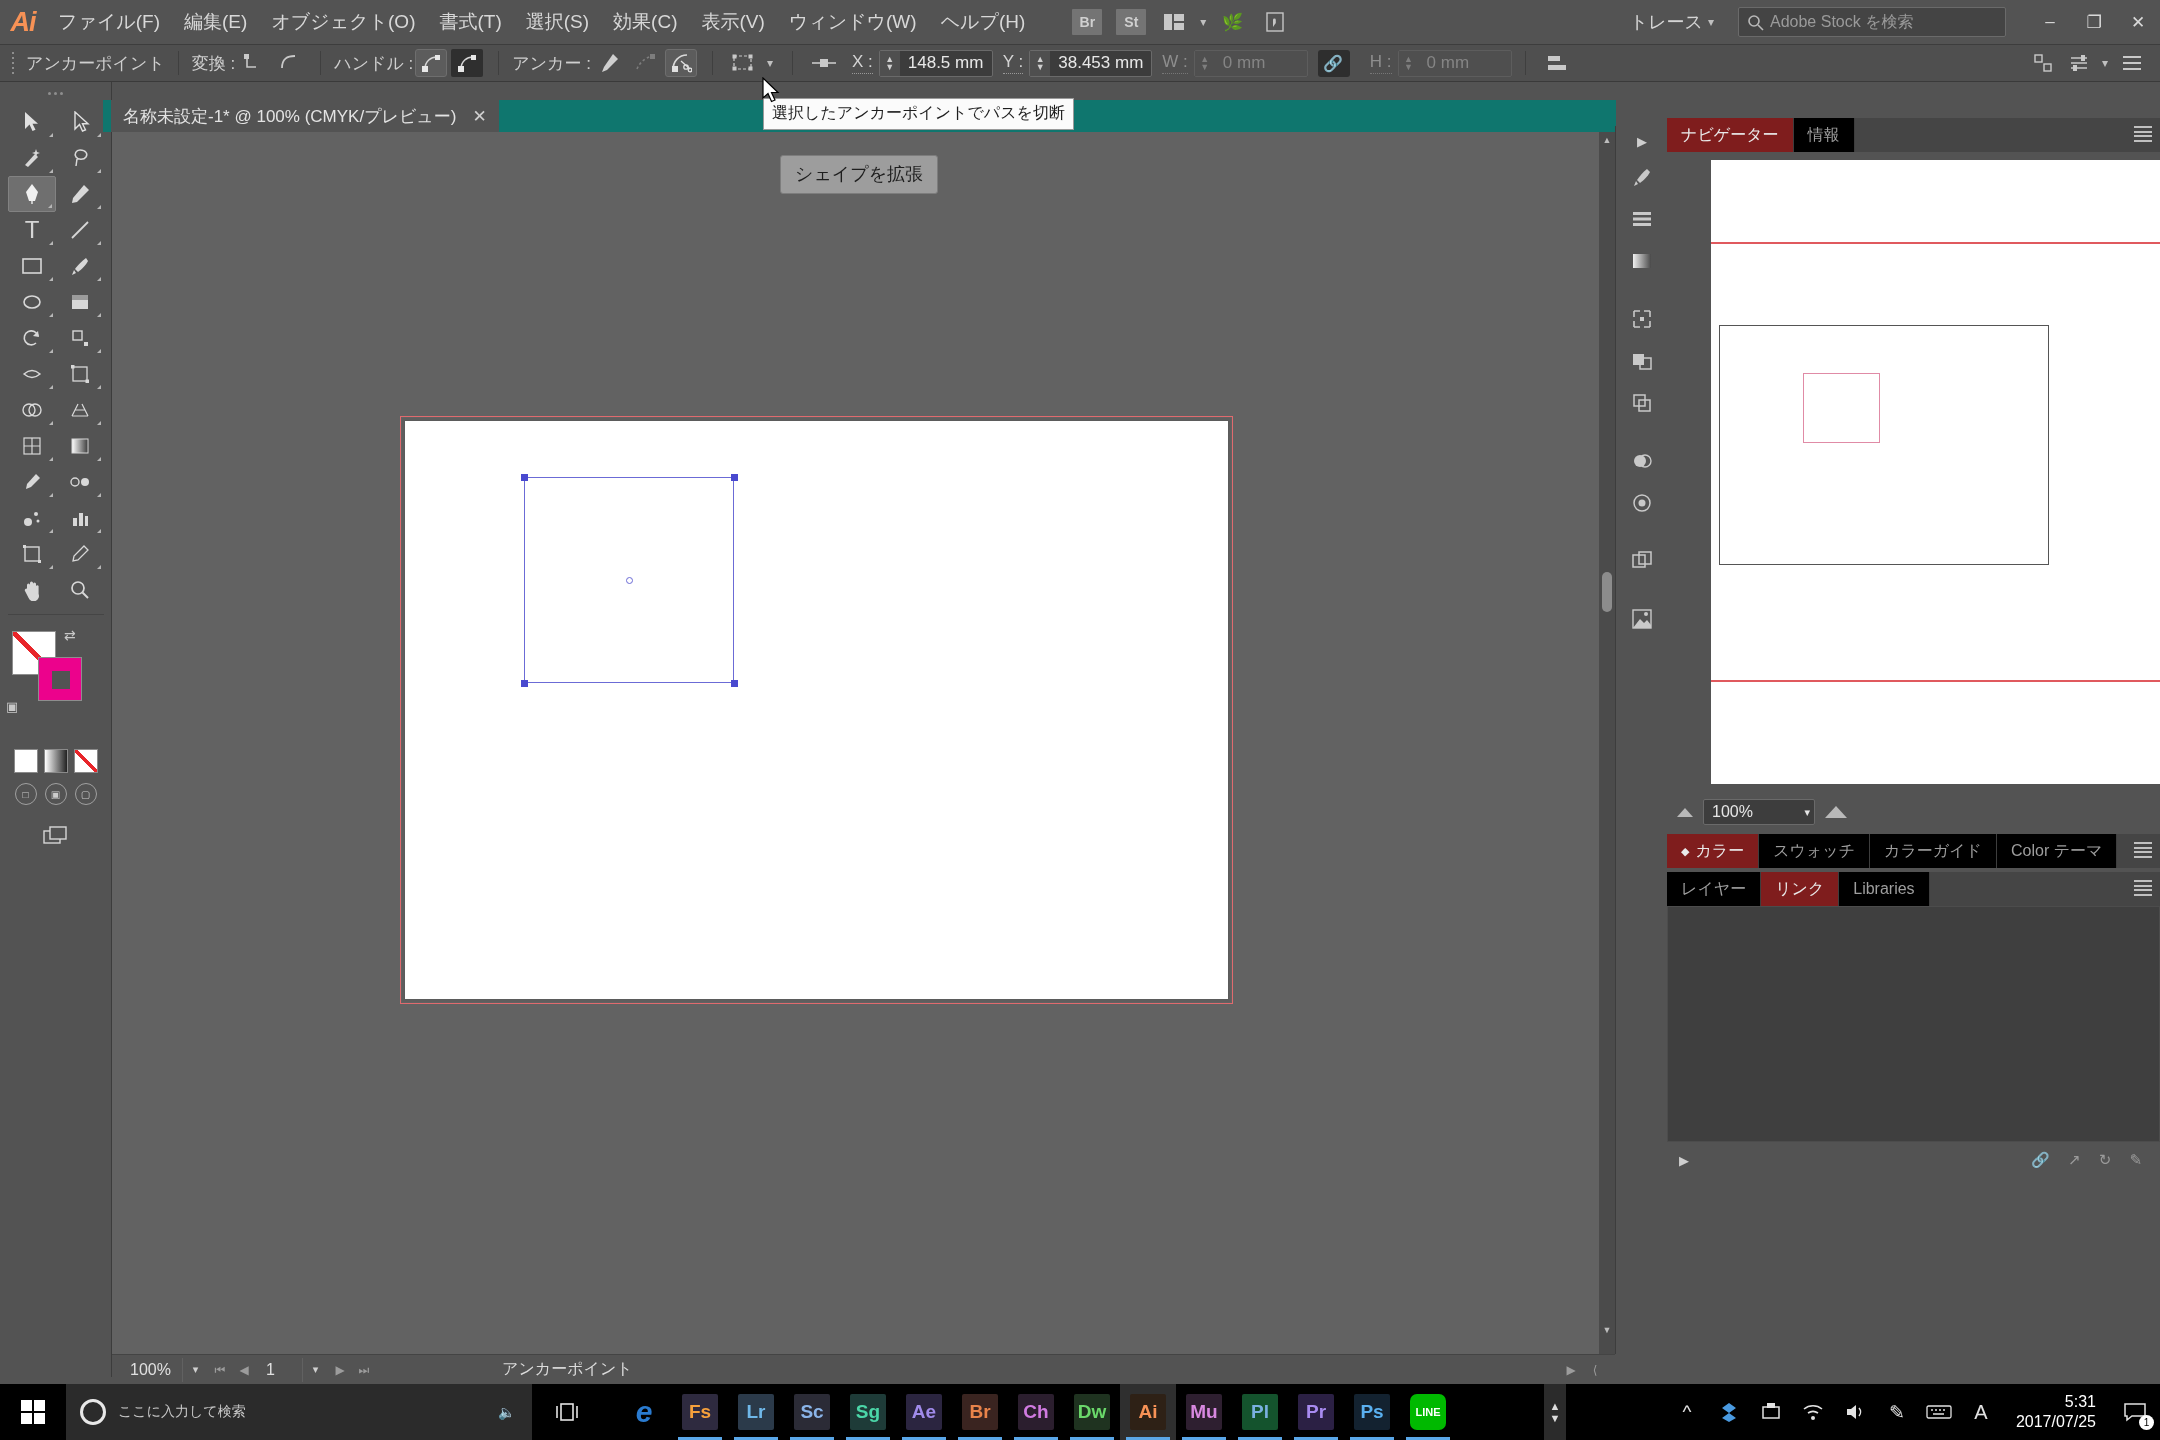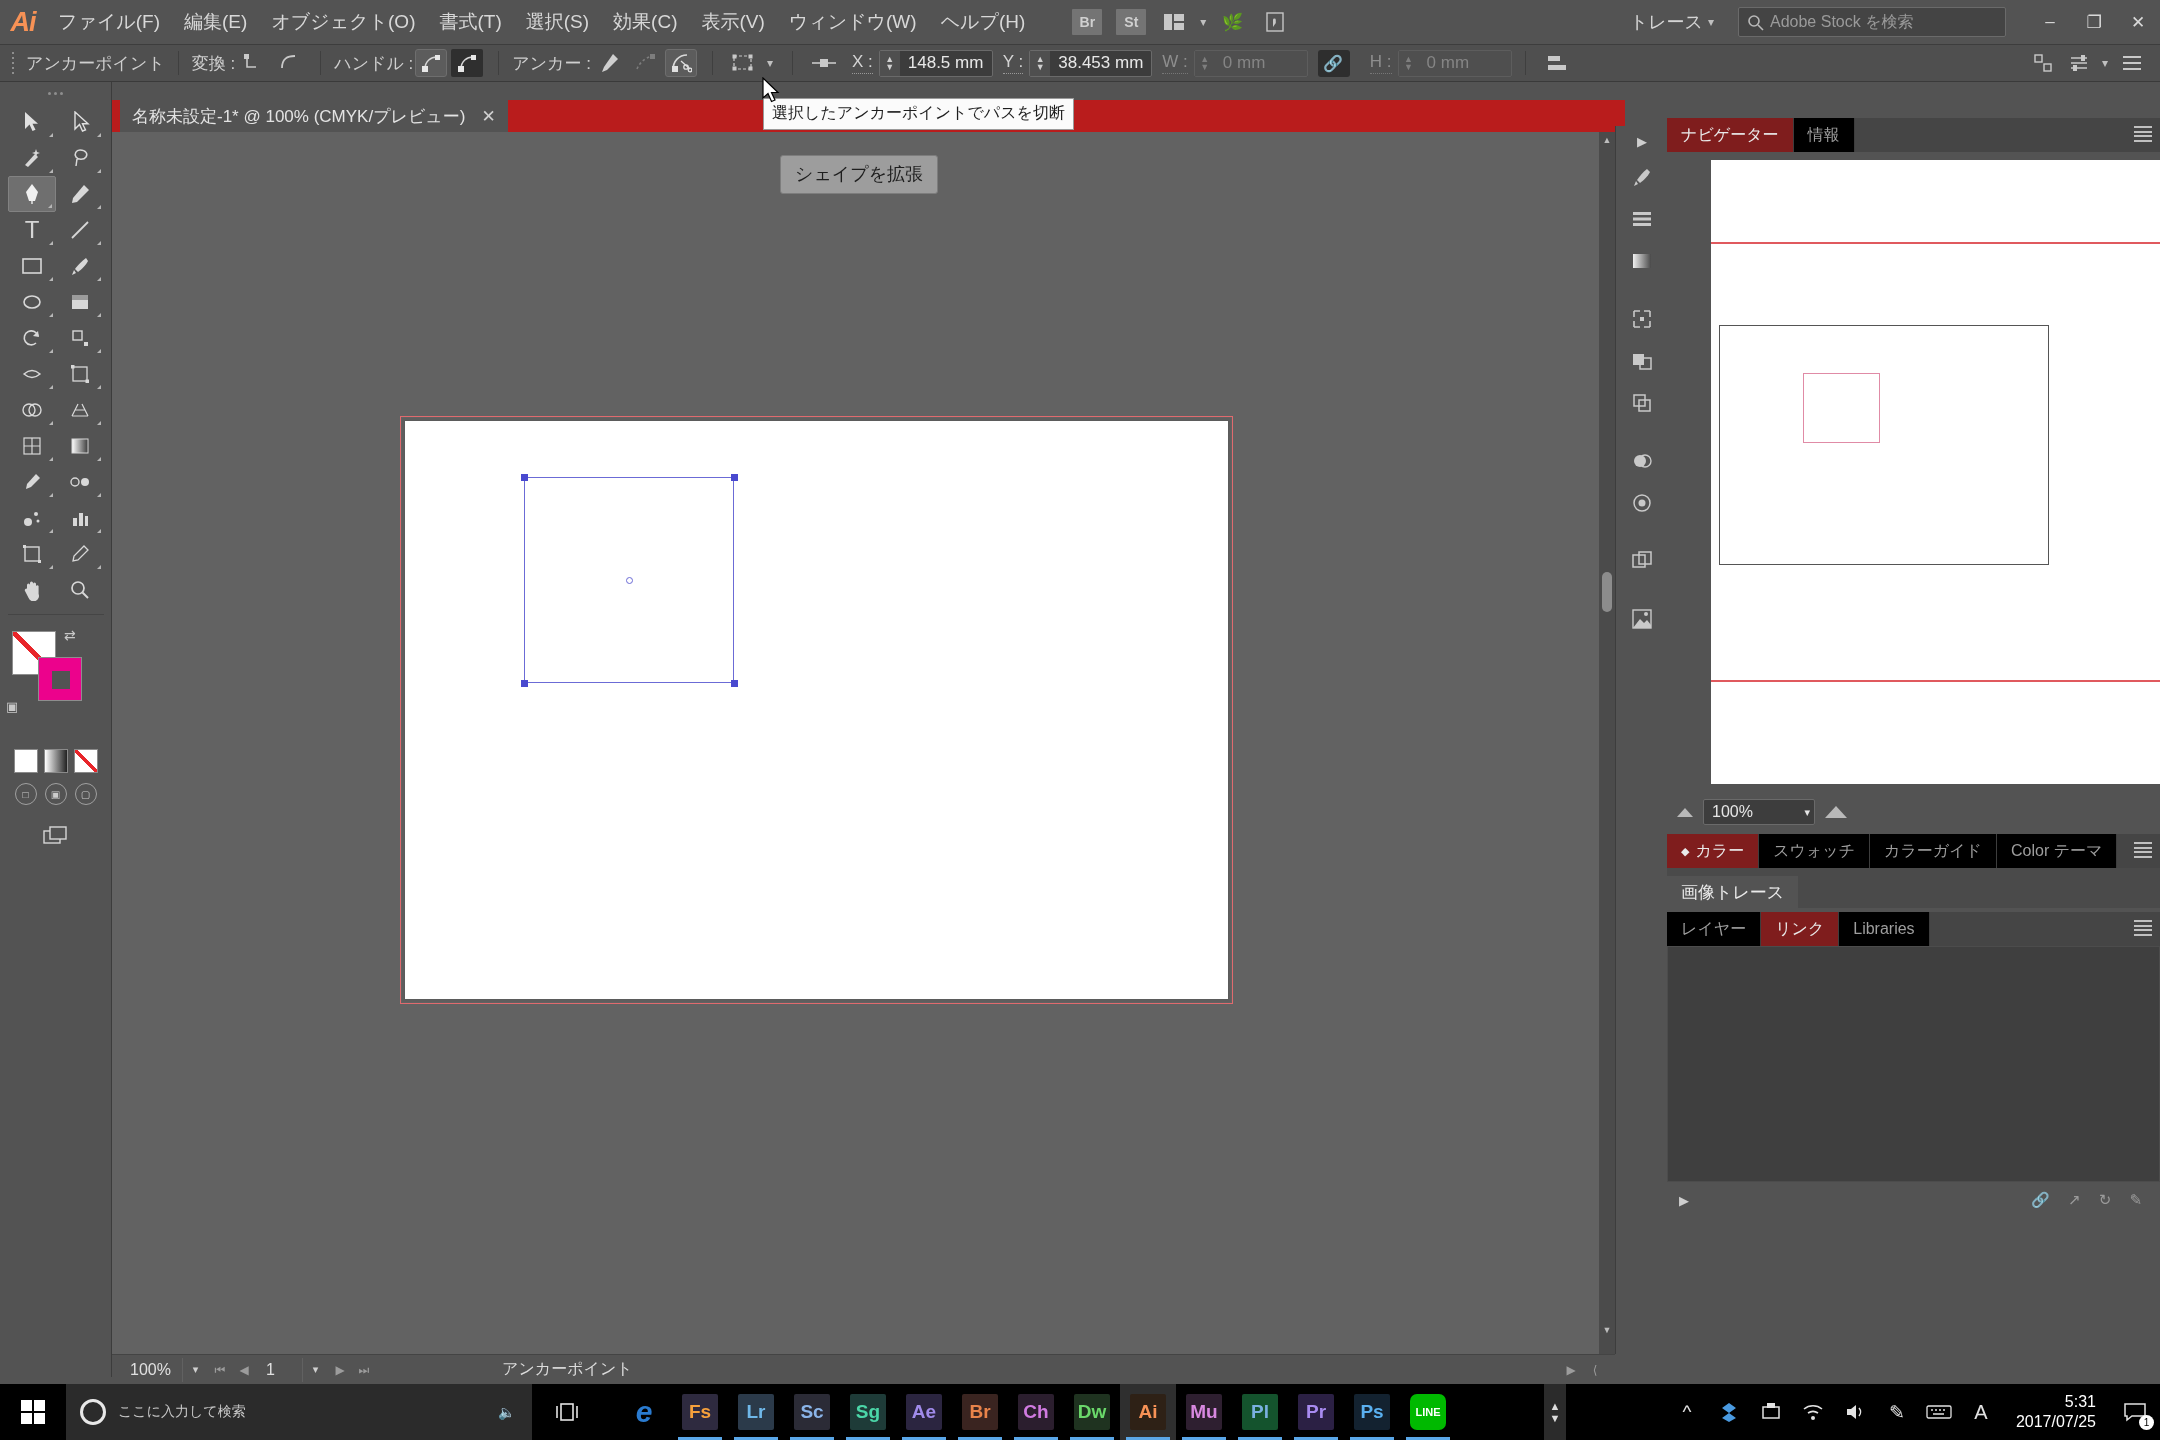--- a/index.html
+++ b/index.html
@@ -153,22 +153,22 @@
   .mini.none::after {
     content: ""; position: absolute; left: 0; top: 0; right: 0; bottom: 0;
     background: linear-gradient(to top right, transparent 44%, #e8252a 44%, #e8252a 56%, transparent 56%);
   }
   .circ-row { display: flex; justify-content: center; gap: 8px; padding-top: 10px; }
   .circ { width: 22px; height: 22px; border-radius: 50%; border: 1px solid #a0a0a0;
           display: flex; align-items: center; justify-content: center; color: #ccc; font-size: 10px; }
 
   
   .doc-tabbar {
-    position: absolute; left: 112px; top: 100px; width: 1513px; height: 32px;
-    background: #b91c1c;
+    position: absolute; left: 103px; top: 100px; width: 1513px; height: 32px;
+    background: #0f766e;
   }
   .doc-tab {
     position: absolute; left: 8px; top: 0; height: 32px; background: #535353;
     display: flex; align-items: center; padding: 0 12px;
     color: #e3e3e3; font-size: 17px; white-space: nowrap;
   }
   .tab-close { margin-left: 16px; color: #cfcfcf; font-size: 17px; }
   .canvas-wrap {
     position: absolute; left: 112px; top: 132px; width: 1503px; height: 1222px;
     background: #626262; overflow: hidden;
@@ -954,23 +954,20 @@
       <div class="ptab">カラーガイド</div>
       <div class="ptab">Color テーマ</div>
       <div class="ptab-menu">
           <i></i>
           <i></i>
           <i></i>
           <i></i>
         </div>
     </div>
 
-    <div class="trace-bar">
-      <div class="trace-tab">画像トレース</div>
-    </div>
 
     <div class="panel-tabs" style="margin-top:4px">
       <div class="ptab">レイヤー</div>
       <div class="ptab active">リンク</div>
       <div class="ptab">Libraries</div>
       <div class="ptab-menu">
           <i></i>
           <i></i>
           <i></i>
           <i></i>

